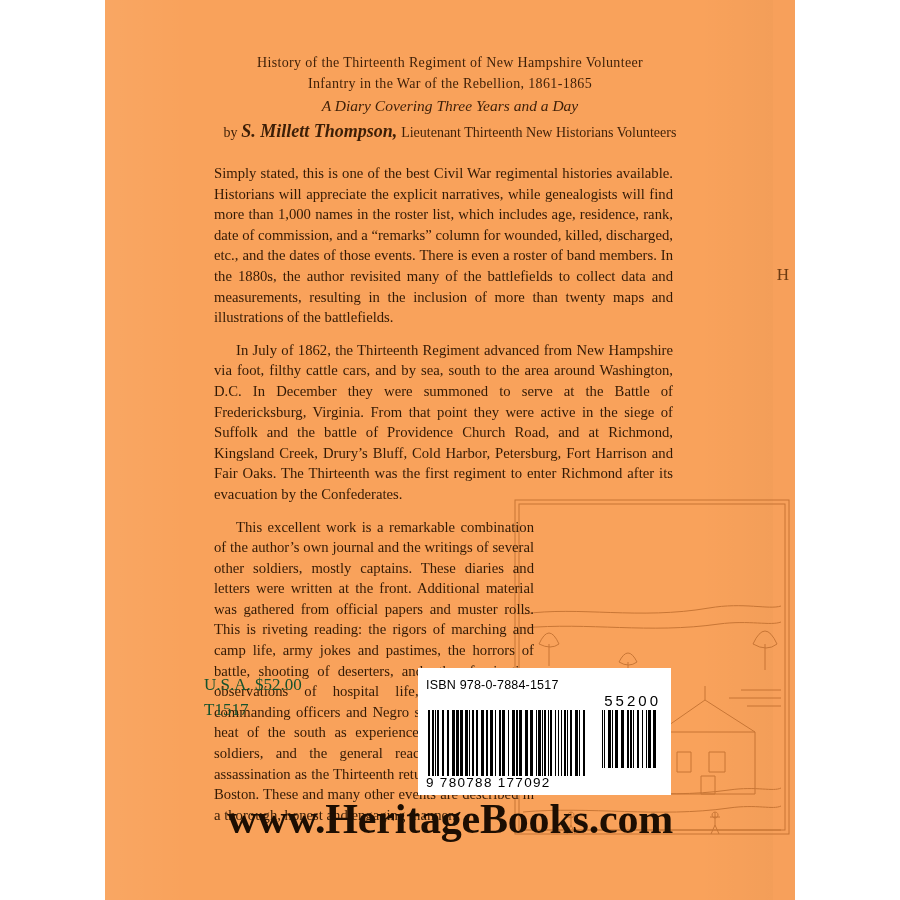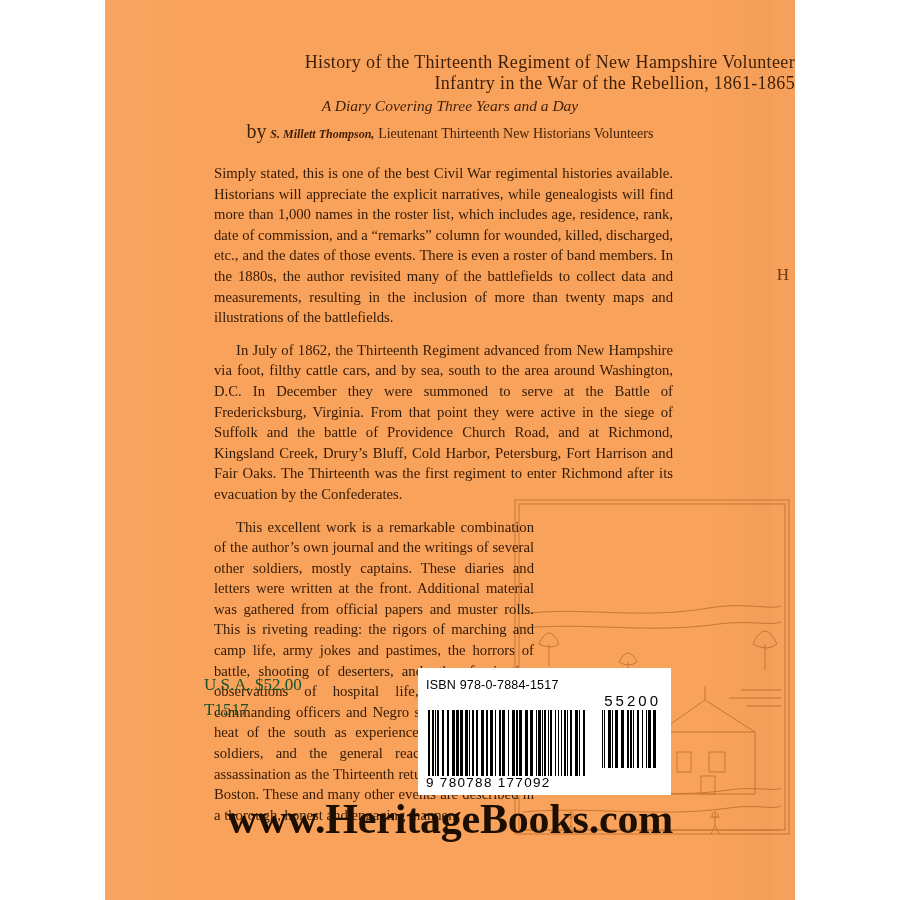--- a/index.html
+++ b/index.html
@@ -73,49 +73,48 @@
   .titleblock {
     position: absolute;
     left: 0;
     top: 52px;
     width: 690px;
     text-align: center;
     color: #3a1d06;
   }
   .title-line1, .title-line2 {
     font-family: "Liberation Serif", serif;
-    font-size: 18px;
+    font-size: 14px;
     letter-spacing: 0.35px;
     line-height: 21px;
     color: #3d1f07;
-    text-align: right;
   }
   .title-line3 {
     font-family: "Liberation Serif", serif;
     font-style: italic;
     font-size: 15.5px;
     line-height: 24px;
     color: #3d1f07;
   }
   .byline {
     position: absolute;
     left: 0;
     top: 120px;
     width: 690px;
     text-align: center;
     font-family: "Liberation Serif", serif;
     font-size: 15px;
     color: #3d1f07;
     line-height: 22px;
   }
-  .byline .by { font-size: 20px; }
+  .byline .by { font-size: 14px; }
   .byline .author {
     font-weight: bold;
     font-style: italic;
-    font-size: 12px;
+    font-size: 18px;
     margin-top: 8px;
   }
   .byline .rank { font-size: 14px; }
 
   
   #body-copy {
     position: absolute;
     left: 97px;
     top: 151px;
     width: 483px;

